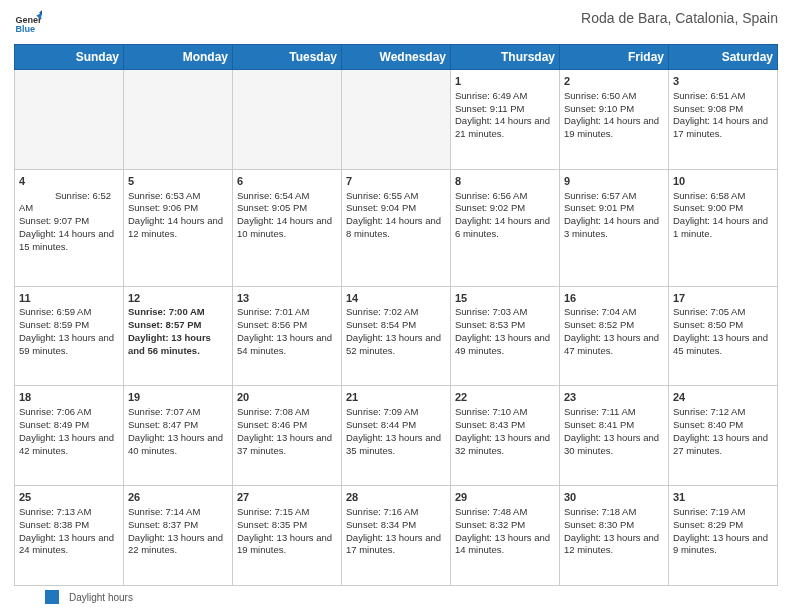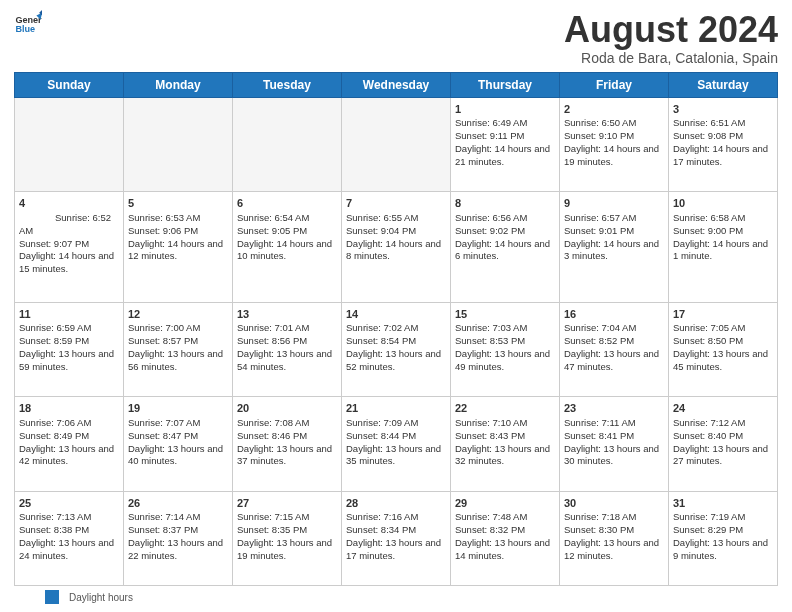--- a/index.html
+++ b/index.html
@@ -51,21 +51,21 @@
       border-collapse: collapse;
       width: 100%;
       table-layout: fixed;
     }
     .calendar th {
       background: #2176bc;
       color: #fff;
       font-size: 12px;
       font-weight: bold;
       padding: 5px 4px;
-      text-align: center;
+      text-align: right;
       border: 1px solid #1a60a0;
     }
     .calendar td {
       border: 1px solid #ccc;
       vertical-align: top;
       padding: 4px 4px 3px 4px;
       font-size: 9.5px;
       color: #333;
       line-height: 1.35;
       width: calc(100%/7);
@@ -104,21 +104,20 @@
   <div class="header">
     <div class="logo">
       <svg class="logo-icon" viewBox="0 0 40 40">
         <text x="2" y="18" font-size="13" font-weight="bold" fill="#333">General</text>
         <text x="2" y="31" font-size="13" font-weight="bold" fill="#2176bc">Blue</text>
         <polygon points="32,8 40,4 38,14" fill="#2176bc"></polygon>
         <polygon points="36,4 40,0 40,8" fill="#1a5a9e"></polygon>
       </svg>
     </div>
     <div class="title-block">
-      <div class="main-title">August 2024</div>
       <div class="sub-title">Roda de Bara, Catalonia, Spain</div>
     </div>
   </div>
 
   <table class="calendar">
     <thead>
       <tr>
       <th>Sunday</th>
           <th>Monday</th>
           <th>Tuesday</th>
@@ -164,21 +163,21 @@
 Sunset: 9:01 PM
 Daylight: 14 hours and 3 minutes.</span></td>
           <td><span class="day-num">10</span><span style="white-space: pre-line;">Sunrise: 6:58 AM
 Sunset: 9:00 PM
 Daylight: 14 hours and 1 minute.</span></td>
         </tr>
         <tr>
           <td><span class="day-num">11</span><span style="white-space: pre-line;">Sunrise: 6:59 AM
 Sunset: 8:59 PM
 Daylight: 13 hours and 59 minutes.</span></td>
-          <td><span class="day-num">12</span><span style="white-space: pre-line;">Sunrise: 7:00 AM
+          <td><span class="day-num">12</span><span style="white-space: pre-line; font-weight: bold;">Sunrise: 7:00 AM
 Sunset: 8:57 PM
 Daylight: 13 hours and 56 minutes.</span></td>
           <td><span class="day-num">13</span><span style="white-space: pre-line;">Sunrise: 7:01 AM
 Sunset: 8:56 PM
 Daylight: 13 hours and 54 minutes.</span></td>
           <td><span class="day-num">14</span><span style="white-space: pre-line;">Sunrise: 7:02 AM
 Sunset: 8:54 PM
 Daylight: 13 hours and 52 minutes.</span></td>
           <td><span class="day-num">15</span><span style="white-space: pre-line;">Sunrise: 7:03 AM
 Sunset: 8:53 PM

